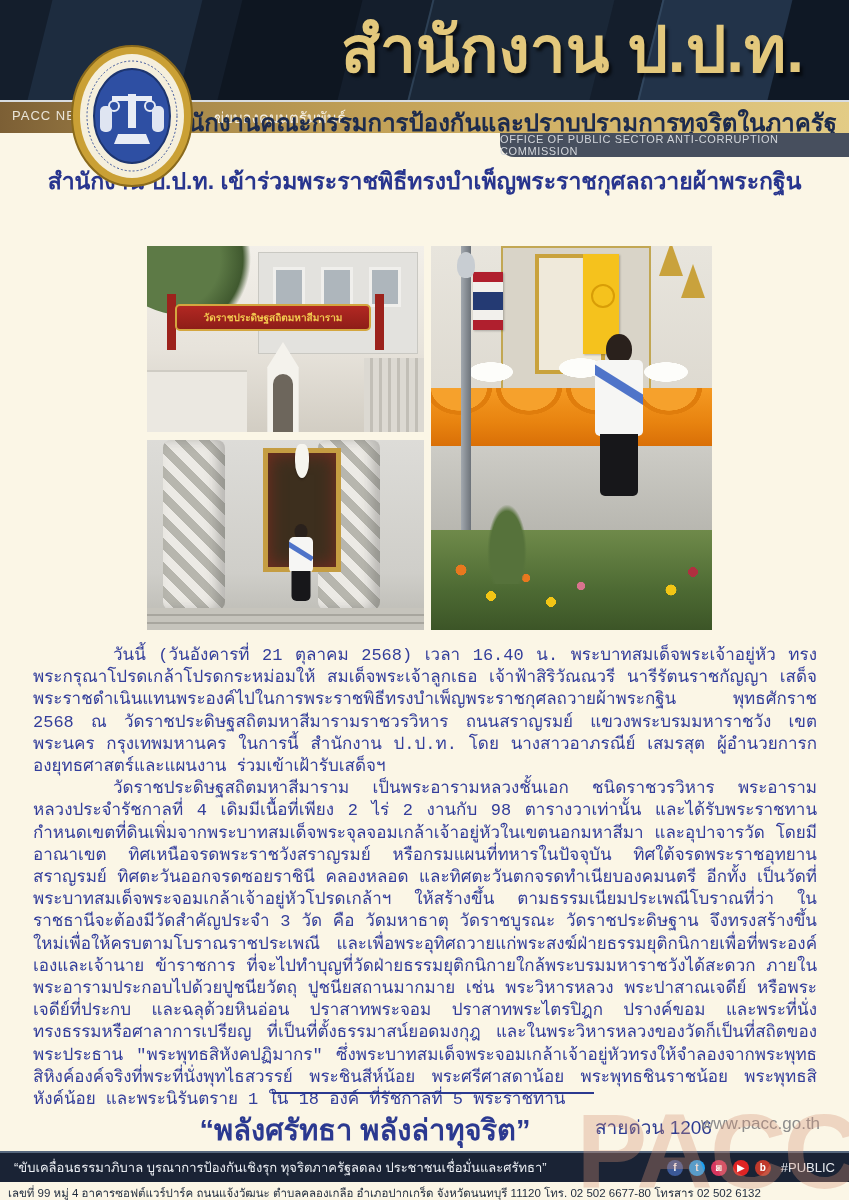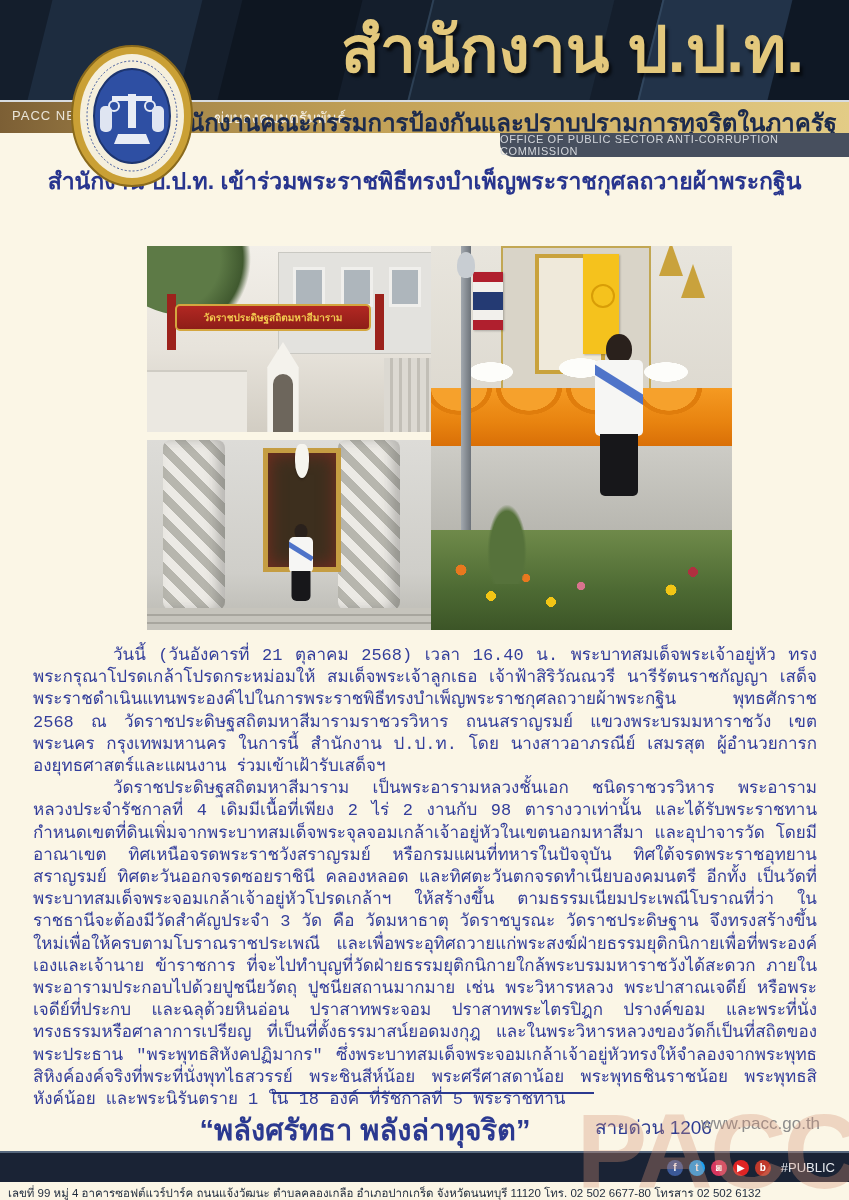--- a/index.html
+++ b/index.html
@@ -30,21 +30,21 @@
     position:absolute;left:500px;top:133px;width:349px;height:24px;
     background:#474f5e;border-radius:0 0 0 14px;
     display:flex;align-items:center;justify-content:flex-end;padding-right:14px;box-sizing:border-box;
   }
   .org-eng{color:#d3d6db;font-size:11px;letter-spacing:.6px;}
   
   .seal{position:absolute;left:70px;top:44px;width:124px;height:144px;z-index:30;}
   
   .headline{position:absolute;left:0;top:164px;width:849px;text-align:center;color:#28358e;font-weight:bold;font-size:23px;line-height:34px;}
   
-  .photo{position:absolute;overflow:hidden;background:#e8e5de;padding-left:20px;}
+  .photo{position:absolute;overflow:hidden;background:#e8e5de;}
   .photo1{left:147px;top:246px;width:277px;height:186px;}
   .photo2{left:147px;top:440px;width:277px;height:190px;}
   .photo3{left:431px;top:246px;width:281px;height:384px;}
   
   .p1-sky{position:absolute;inset:0;background:linear-gradient(180deg,#f2efe9 0%,#e7e3db 55%,#d2cdc3 100%);}
   .p1-tree{position:absolute;left:-30px;top:-25px;width:150px;height:95px;background:radial-gradient(circle at 35% 40%,#5d7a46 0 45%,#40592f 65%,transparent 72%);border-radius:50%;}
   .p1-bldg{position:absolute;right:6px;top:6px;width:158px;height:100px;background:#e3e2de;border:1px solid #c9c8c2;}
   .p1-win{position:absolute;width:26px;height:34px;background:#aeb6bc;border:3px solid #f0efec;top:14px;}
   .w1{left:14px;} .w2{left:62px;} .w3{left:110px;}
   .p1-signpost{position:absolute;top:48px;width:9px;height:56px;background:#9c221c;}
@@ -237,20 +237,21 @@
   <p>วัดราชประดิษฐสถิตมหาสีมาราม เป็นพระอารามหลวงชั้นเอก ชนิดราชวรวิหาร พระอารามหลวงประจำรัชกาลที่ 4 เดิมมีเนื้อที่เพียง 2 ไร่ 2 งานกับ 98 ตารางวาเท่านั้น และได้รับพระราชทานกำหนดเขตที่ดินเพิ่มจากพระบาทสมเด็จพระจุลจอมเกล้าเจ้าอยู่หัวในเขตนอกมหาสีมา และอุปาจารวัด โดยมีอาณาเขต ทิศเหนือจรดพระราชวังสราญรมย์ หรือกรมแผนที่ทหารในปัจจุบัน ทิศใต้จรดพระราชอุทยานสราญรมย์ ทิศตะวันออกจรดซอยราชินี คลองหลอด และทิศตะวันตกจรดทำเนียบองคมนตรี อีกทั้ง เป็นวัดที่พระบาทสมเด็จพระจอมเกล้าเจ้าอยู่หัวโปรดเกล้าฯ ให้สร้างขึ้น ตามธรรมเนียมประเพณีโบราณที่ว่า ในราชธานีจะต้องมีวัดสำคัญประจำ 3 วัด คือ วัดมหาธาตุ วัดราชบูรณะ วัดราชประดิษฐาน จึงทรงสร้างขึ้นใหม่เพื่อให้ครบตามโบราณราชประเพณี และเพื่อพระอุทิศถวายแก่พระสงฆ์ฝ่ายธรรมยุติกนิกายเพื่อที่พระองค์เองและเจ้านาย ข้าราชการ ที่จะไปทำบุญที่วัดฝ่ายธรรมยุติกนิกายใกล้พระบรมมหาราชวังได้สะดวก ภายในพระอารามประกอบไปด้วยปูชนียวัตถุ ปูชนียสถานมากมาย เช่น พระวิหารหลวง พระปาสาณเจดีย์ หรือพระเจดีย์ที่ประกบ และฉลุด้วยหินอ่อน ปราสาทพระจอม ปราสาทพระไตรปิฎก ปรางค์ขอม และพระที่นั่งทรงธรรมหรือศาลาการเปรียญ ที่เป็นที่ตั้งธรรมาสน์ยอดมงกุฎ และในพระวิหารหลวงของวัดก็เป็นที่สถิตของพระประธาน "พระพุทธสิหังคปฏิมากร" ซึ่งพระบาทสมเด็จพระจอมเกล้าเจ้าอยู่หัวทรงให้จำลองจากพระพุทธสิหิงค์องค์จริงที่พระที่นั่งพุทไธสวรรย์ พระชินสีห์น้อย พระศรีศาสดาน้อย พระพุทธชินราชน้อย พระพุทธสิหังค์น้อย และพระนิรันตราย 1 ใน 18 องค์ ที่รัชกาลที่ 5 พระราชทาน</p>
 </div>
 
 <div class="divider"></div>
 <div class="slogan">“พลังศรัทธา พลังล่าทุจริต”</div>
 <div class="hotline">สายด่วน 1206</div>
 <div class="website">www.pacc.go.th</div>
 <div class="watermark">PACC</div>
 
 <div class="bottom-bar">
+  <span class="bar-quote">“ขับเคลื่อนธรรมาภิบาล บูรณาการป้องกันเชิงรุก ทุจริตภาครัฐลดลง ประชาชนเชื่อมั่นและศรัทธา”</span>
   <span class="bar-right">
     <span class="soc soc-fb">f</span>
     <span class="soc soc-tw">t</span>
     <span class="soc soc-ig">◙</span>
     <span class="soc soc-yt">▶</span>
     <span class="soc soc-bd">b</span>
     <span class="hashtag">#PUBLIC</span>
   </span>
 </div>
 <div class="address">เลขที่ 99 หมู่ 4 อาคารซอฟต์แวร์ปาร์ค ถนนแจ้งวัฒนะ ตำบลคลองเกลือ อำเภอปากเกร็ด จังหวัดนนทบุรี 11120  โทร. 02 502 6677-80 โทรสาร 02 502 6132</div>

